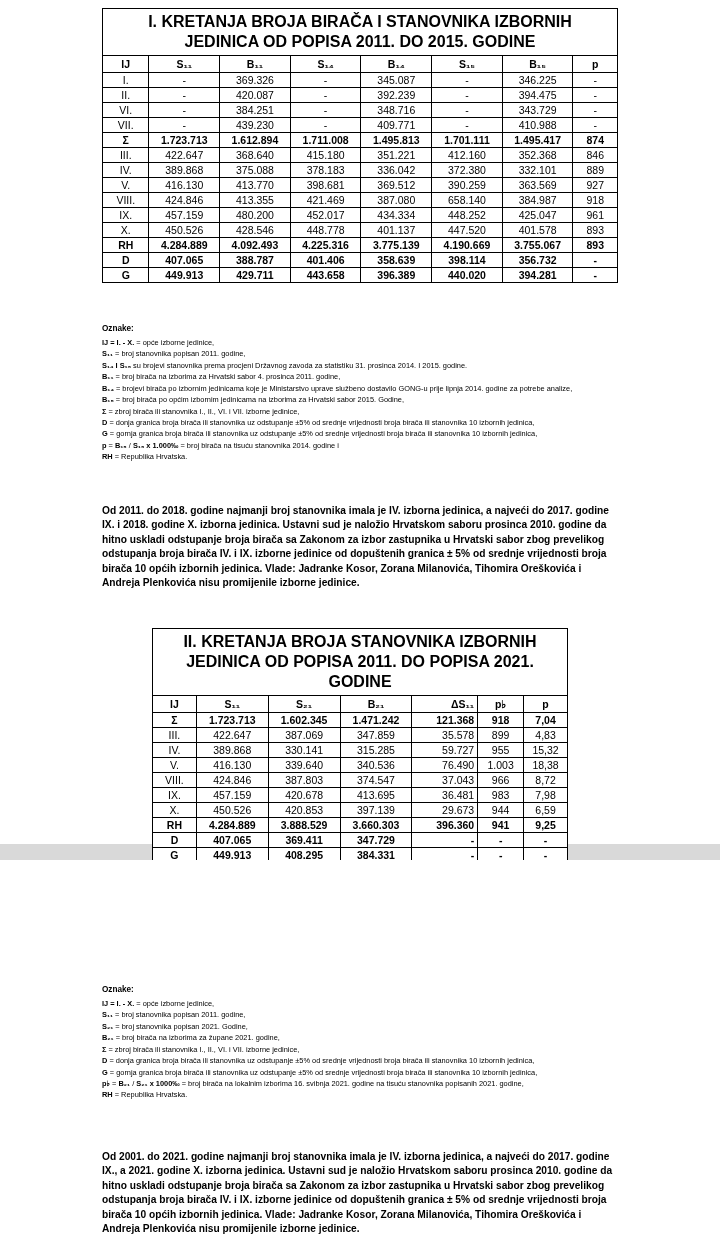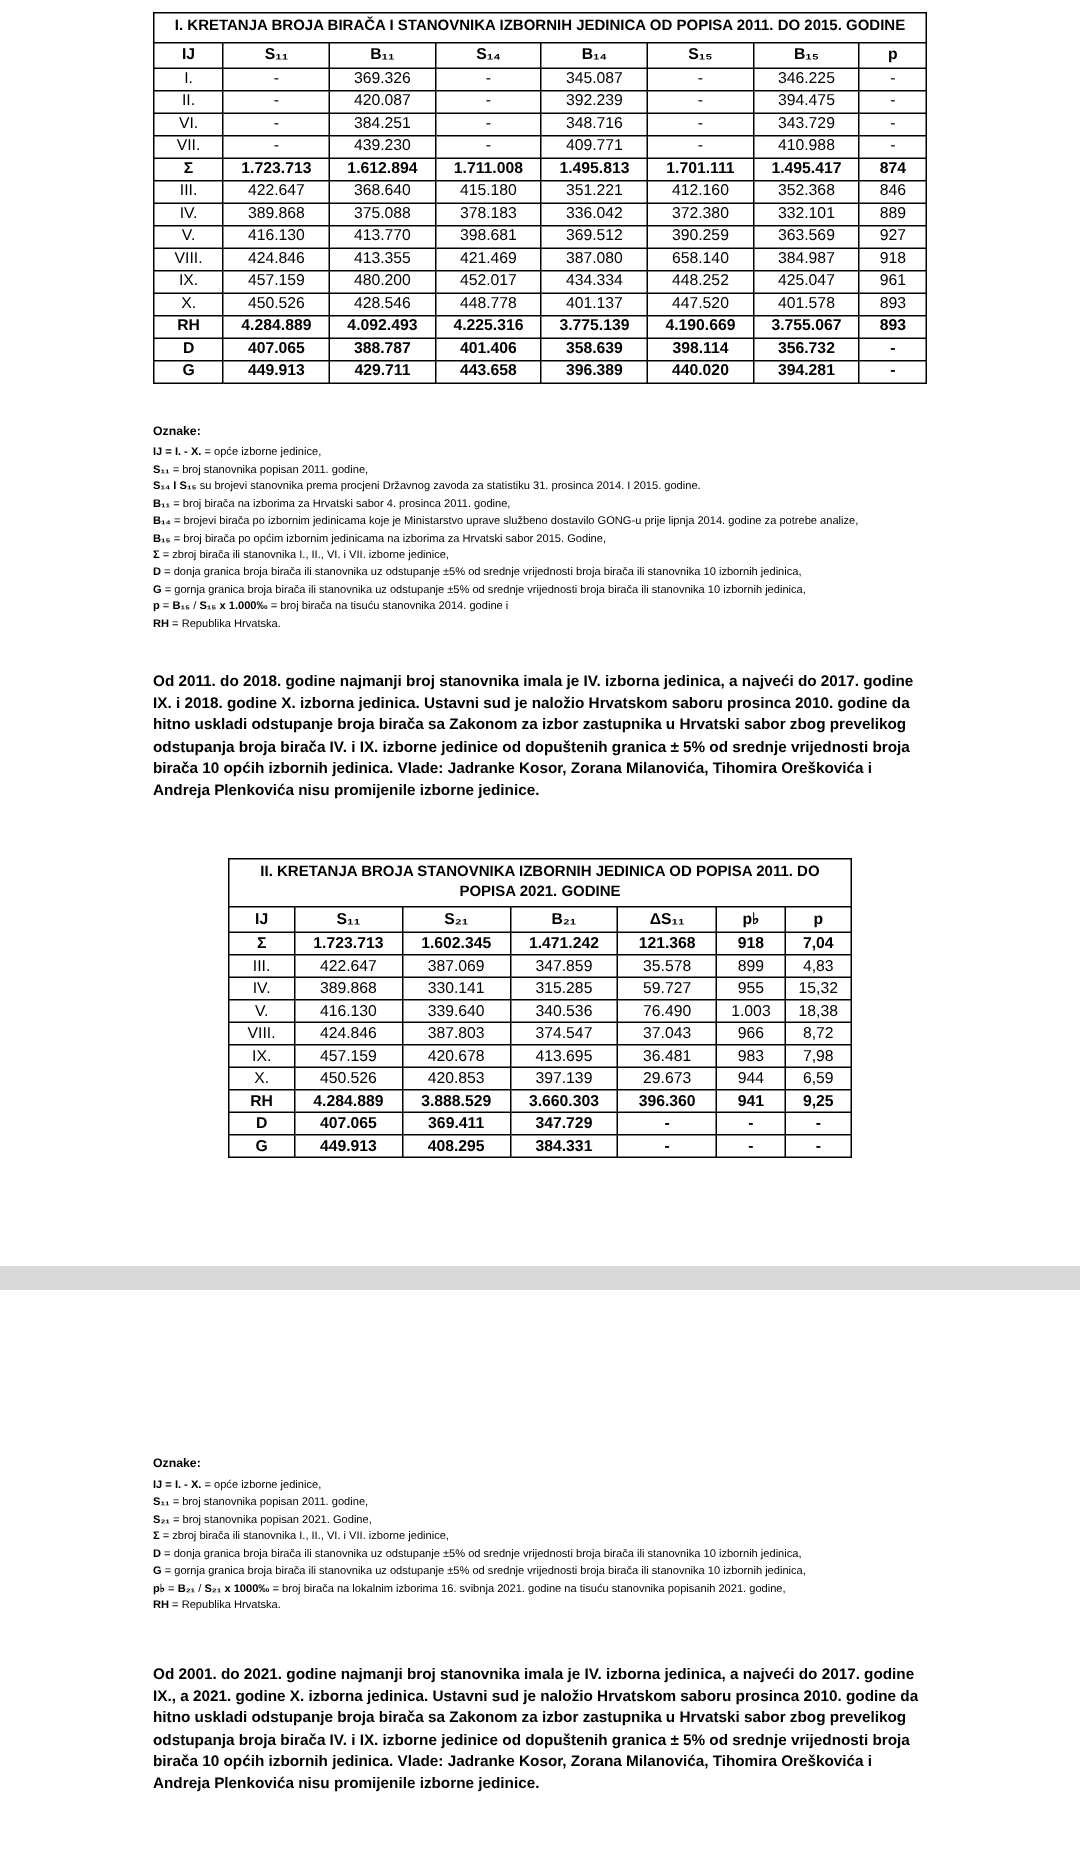--- a/index.html
+++ b/index.html
@@ -37,21 +37,21 @@
     padding: 0 3px;
     font-size: 10.5px;
     line-height: 1.15;
     white-space: nowrap;
   }
   table.doc caption {
     caption-side: top;
     border: 1px solid #000;
     border-bottom: none;
     font-weight: bold;
-    font-size: 10px;
+    font-size: 16px;
     padding: 3px 6px 3px 6px;
     line-height: 1.25;
     text-align: center;
   }
   table.doc thead td {
     font-weight: bold;
     height: 17px;
   }
   table.doc tbody td { height: 15px; }
   table.doc tbody tr.bold td { font-weight: bold; }
@@ -66,27 +66,27 @@
   .t1 td:nth-child(6),
   .t1 td:nth-child(7) { width: 70px; }
   .t1 td:nth-child(8) { width: 44px; }
 
   
   .t2 { width: 416px; }
   .t2 td:nth-child(1) { width: 44px; }
   .t2 td:nth-child(2),
   .t2 td:nth-child(3),
   .t2 td:nth-child(4) { width: 72px; }
-  .t2 td:nth-child(5) { width: 66px; }
+  .t2 td:nth-child(5) { width: 66px; text-align: right; }
   .t2 td:nth-child(6) { width: 46px; }
   .t2 td:nth-child(7) { width: 44px; }
 
   
   .notes {
-    margin: 4px auto;
+    margin: 18px auto;
     width: 516px;
     font-size: 7.4px;
     line-height: 1.55;
     color: #000;
   }
   .notes .hdr { font-weight: bold; font-size: 8.2px; margin-bottom: 1px; }
   .notes p { margin: 0; }
   .notes b { font-weight: bold; text-align: center; }
 
   .para {
@@ -415,20 +415,21 @@
     <div class="spacer-30"></div>
     <div class="spacer-30"></div>
     <div class="spacer-16"></div>
 
     <div class="notes">
       <div class="hdr">Oznake:</div>
       <div id="notes2">
           <p><b>IJ = I. - X.</b> = opće izborne jedinice,</p>
           <p><b>S₁₁</b> = broj stanovnika popisan 2011. godine,</p>
           <p><b>S₂₁</b> = broj stanovnika popisan 2021. Godine,</p>
+          <p><b>B₂₁</b> = broj birača na izborima za župane 2021. godine,</p>
           <p><b>Σ</b> = zbroj birača ili stanovnika I., II., VI. i VII. izborne jedinice,</p>
           <p><b>D</b> = donja granica broja birača ili stanovnika uz odstupanje ±5% od srednje vrijednosti broja birača ili stanovnika 10 izbornih jedinica,</p>
           <p><b>G</b> = gornja granica broja birača ili stanovnika uz odstupanje ±5% od srednje vrijednosti broja birača ili stanovnika 10 izbornih jedinica,</p>
           <p><b>p♭</b> = <b>B₂₁</b> / <b>S₂₁ x 1000‰</b> = broj birača na lokalnim izborima 16. svibnja 2021. godine na tisuću stanovnika popisanih 2021. godine,</p>
           <p><b>RH</b> = Republika Hrvatska.</p>
         </div>
     </div>
 
     <div class="spacer-16"></div>
 

